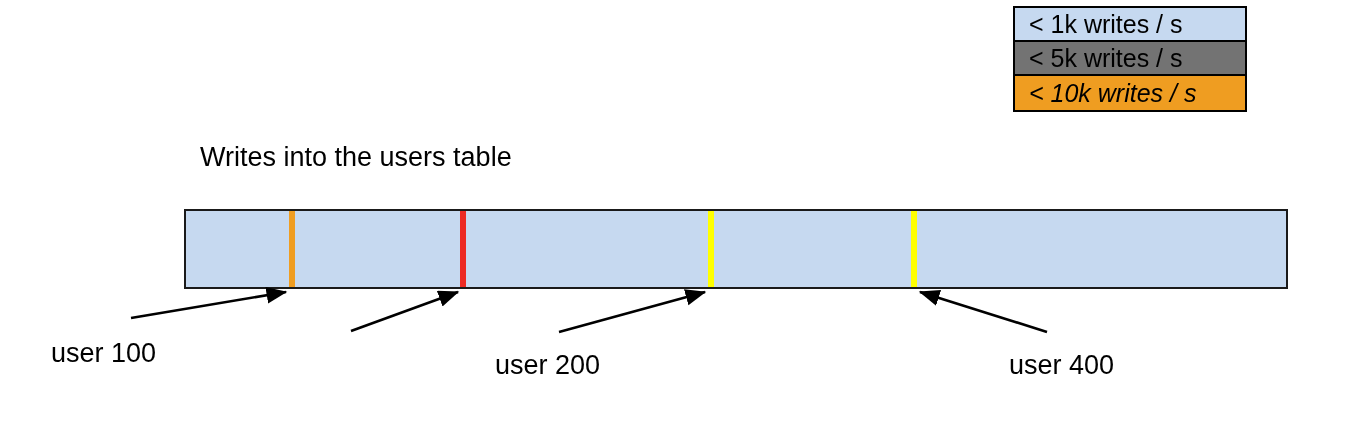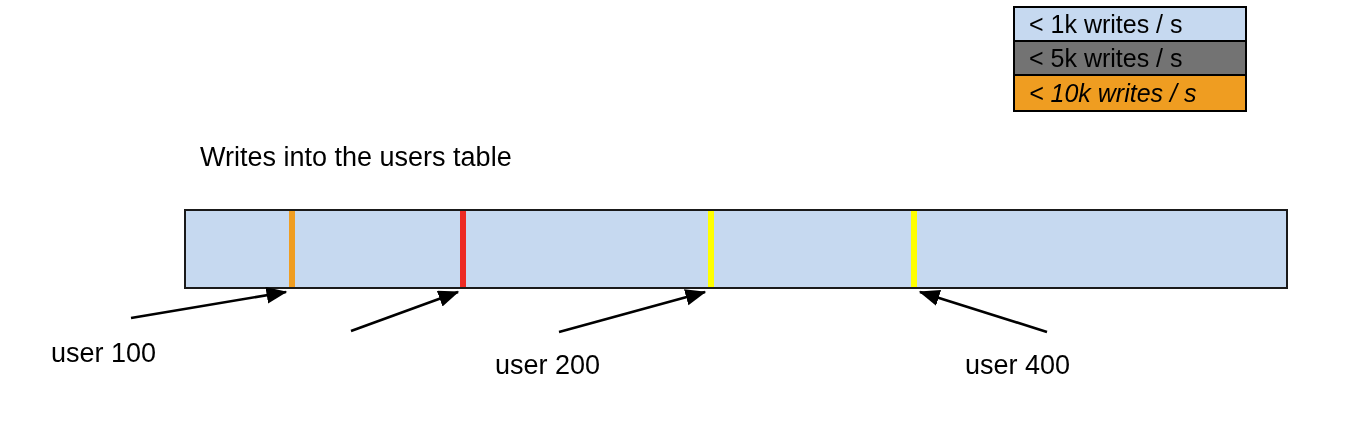--- a/index.html
+++ b/index.html
@@ -129,15 +129,15 @@
       </marker>
     </defs>
     <line x1="131" y1="318" x2="286" y2="292" stroke="#000000" stroke-width="2.6" marker-end="url(#ah)"></line>
     <line x1="351" y1="331" x2="458" y2="292" stroke="#000000" stroke-width="2.6" marker-end="url(#ah)"></line>
     <line x1="559" y1="332" x2="705" y2="292" stroke="#000000" stroke-width="2.6" marker-end="url(#ah)"></line>
     <line x1="1047" y1="332" x2="920" y2="292" stroke="#000000" stroke-width="2.6" marker-end="url(#ah)"></line>
   </svg>
 
   <div class="point-label" style="left:51px; top:340px;">user 100</div>
   <div class="point-label" style="left:495px; top:352px;">user 200</div>
-  <div class="point-label" style="left:965px; top:352px;text-align:right;">user 400</div>
+  <div class="point-label" style="left:1009px; top:352px;text-align:right;">user 400</div>
 
 </div>
 
 </body></html>

